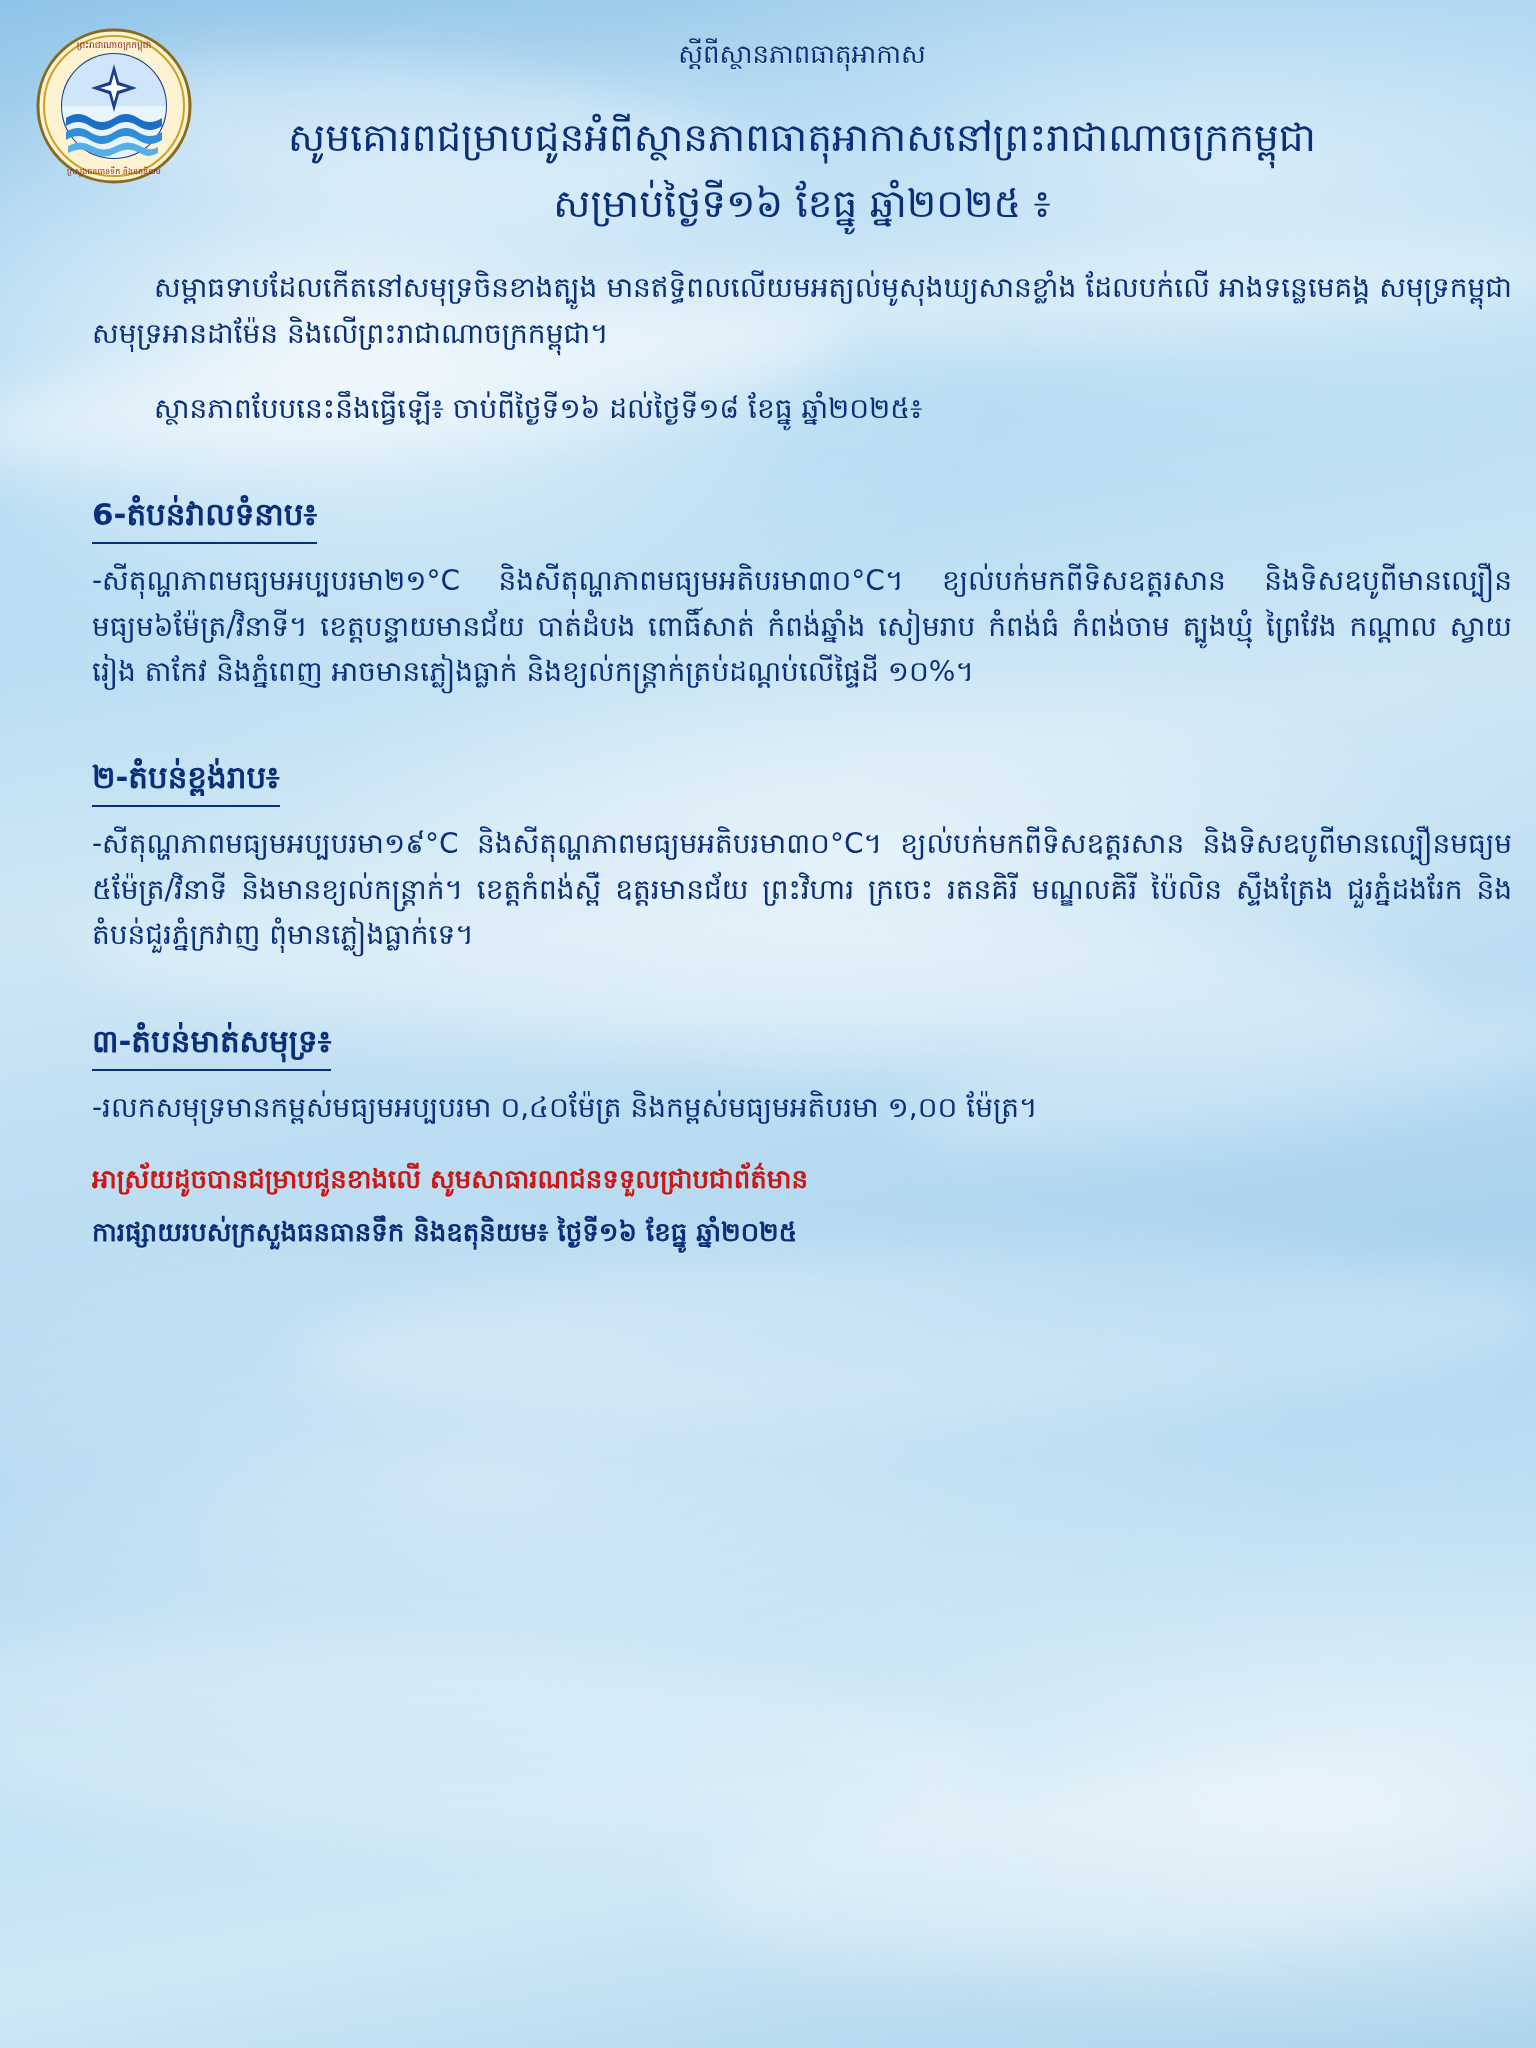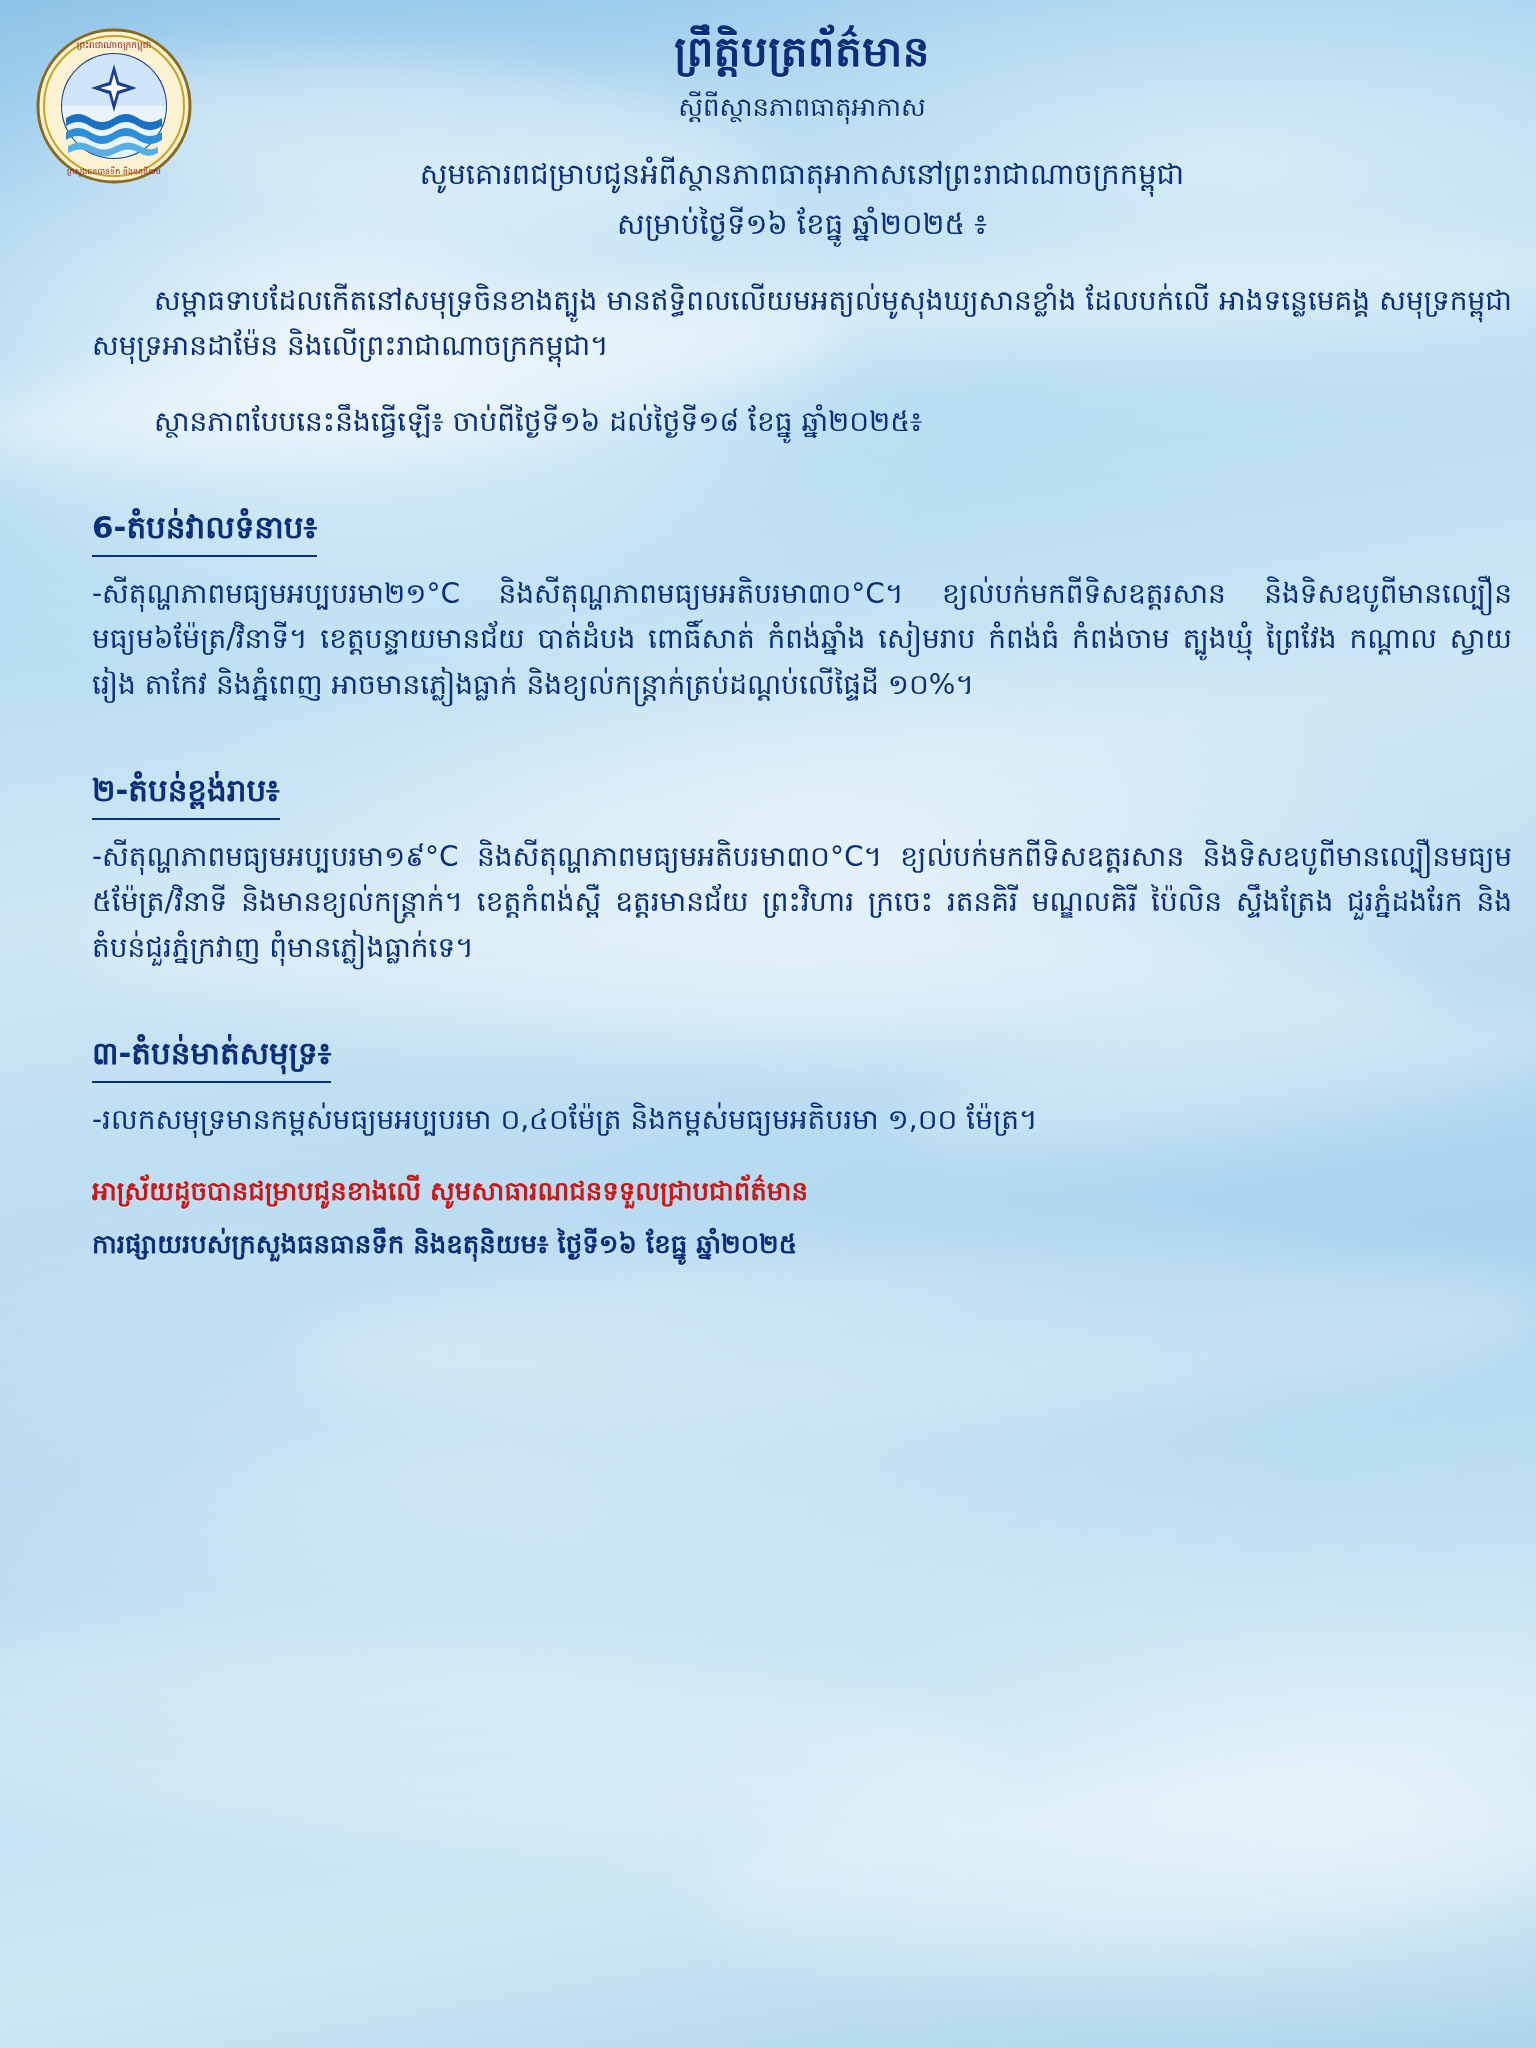--- a/index.html
+++ b/index.html
@@ -82,23 +82,23 @@
     color: #0a2f7a;
     margin-top: 12px;
     text-shadow: 0 1px 1px rgba(255,255,255,0.6);
     line-height: 1.25;
   }
 
   
   .intro {
     text-align: center;
     color: #0a2f7a;
-    font-size: 29px;
+    font-size: 39px;
     line-height: 1.6;
-    margin-top: 28px;
+    margin-top: 36px;
   }
   .intro div { margin-bottom: 4px; }
 
   p.para {
     color: #0a2f7a;
     font-size: 28px;
     line-height: 1.62;
     text-align: justify;
     margin: 30px 0 0 0;
     text-indent: 62px;
@@ -175,21 +175,20 @@
       <path d="M32 106 q12 -8 24 0 q12 8 24 0 q12 -8 24 0 q12 8 24 0 v8 q-12 8 -24 0 q-12 -8 -24 0 q-12 8 -24 0 q-12 -8 -24 0 z" fill="#2e8fd8"></path>
       <path d="M34 120 q12 -7 24 0 q12 7 24 0 q12 -7 24 0 q10 6 18 1 v6 q-10 6 -18 0 q-12 -7 -24 0 q-12 7 -24 0 q-12 -7 -24 0 z" fill="#56b0e6"></path>
     </g>
     <text x="80" y="22" text-anchor="middle" font-size="9" fill="#8a1a1a" font-family="'DejaVu Sans',sans-serif">ព្រះរាជាណាចក្រកម្ពុជា</text>
     <text x="80" y="148" text-anchor="middle" font-size="8" fill="#8a1a1a" font-family="'DejaVu Sans',sans-serif">ក្រសួងធនធានទឹក និងឧតុនិយម</text>
   </svg>
 
   <div class="content">
 
     <div class="header">
-      <div class="title-main">ព្រឹត្តិបត្រព័ត៌មាន</div>
       <div class="title-sub">ស្ដីពីស្ថានភាពធាតុអាកាស</div>
     </div>
 
     <div class="intro">
       <div>សូមគោរពជម្រាបជូនអំពីស្ថានភាពធាតុអាកាសនៅព្រះរាជាណាចក្រកម្ពុជា</div>
       <div>សម្រាប់ថ្ងៃទី១៦ ខែធ្នូ ឆ្នាំ២០២៥ ៖</div>
     </div>
 
     <p class="para">សម្ពាធទាបដែលកើតនៅសមុទ្រចិនខាងត្បូង មានឥទ្ធិពលលើយមអត្យល់មូសុងឃ្យសានខ្លាំង ដែលបក់លើ អាងទន្លេមេគង្គ សមុទ្រកម្ពុជា សមុទ្រអានដាម៉ែន និងលើព្រះរាជាណាចក្រកម្ពុជា។</p>
 

